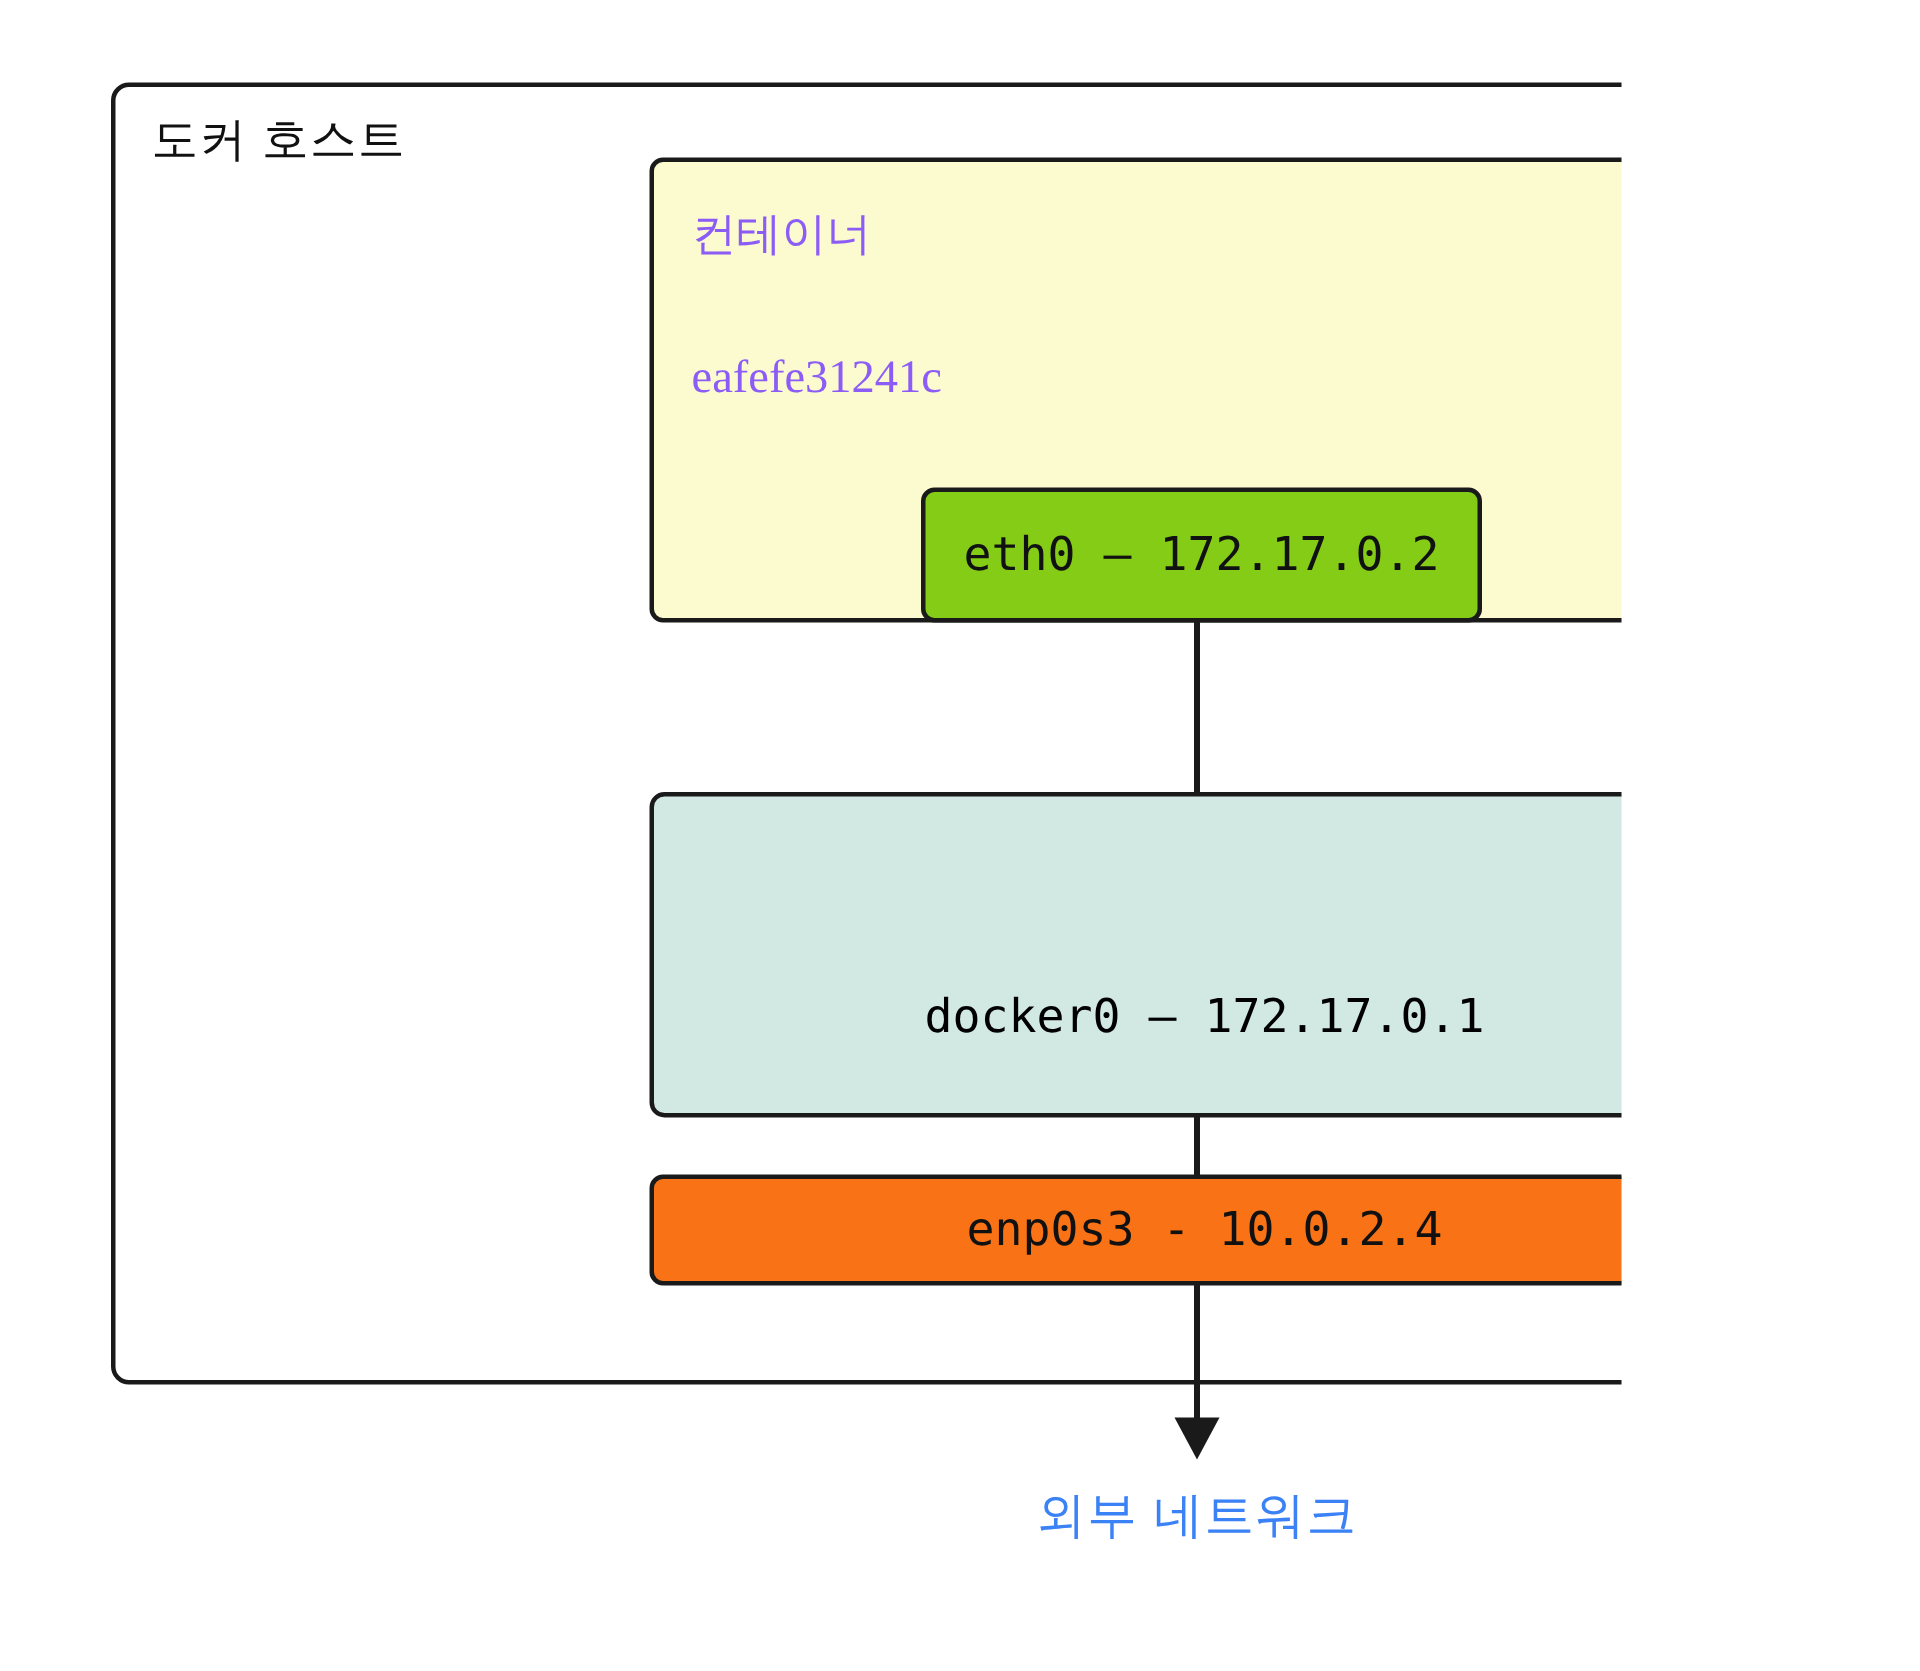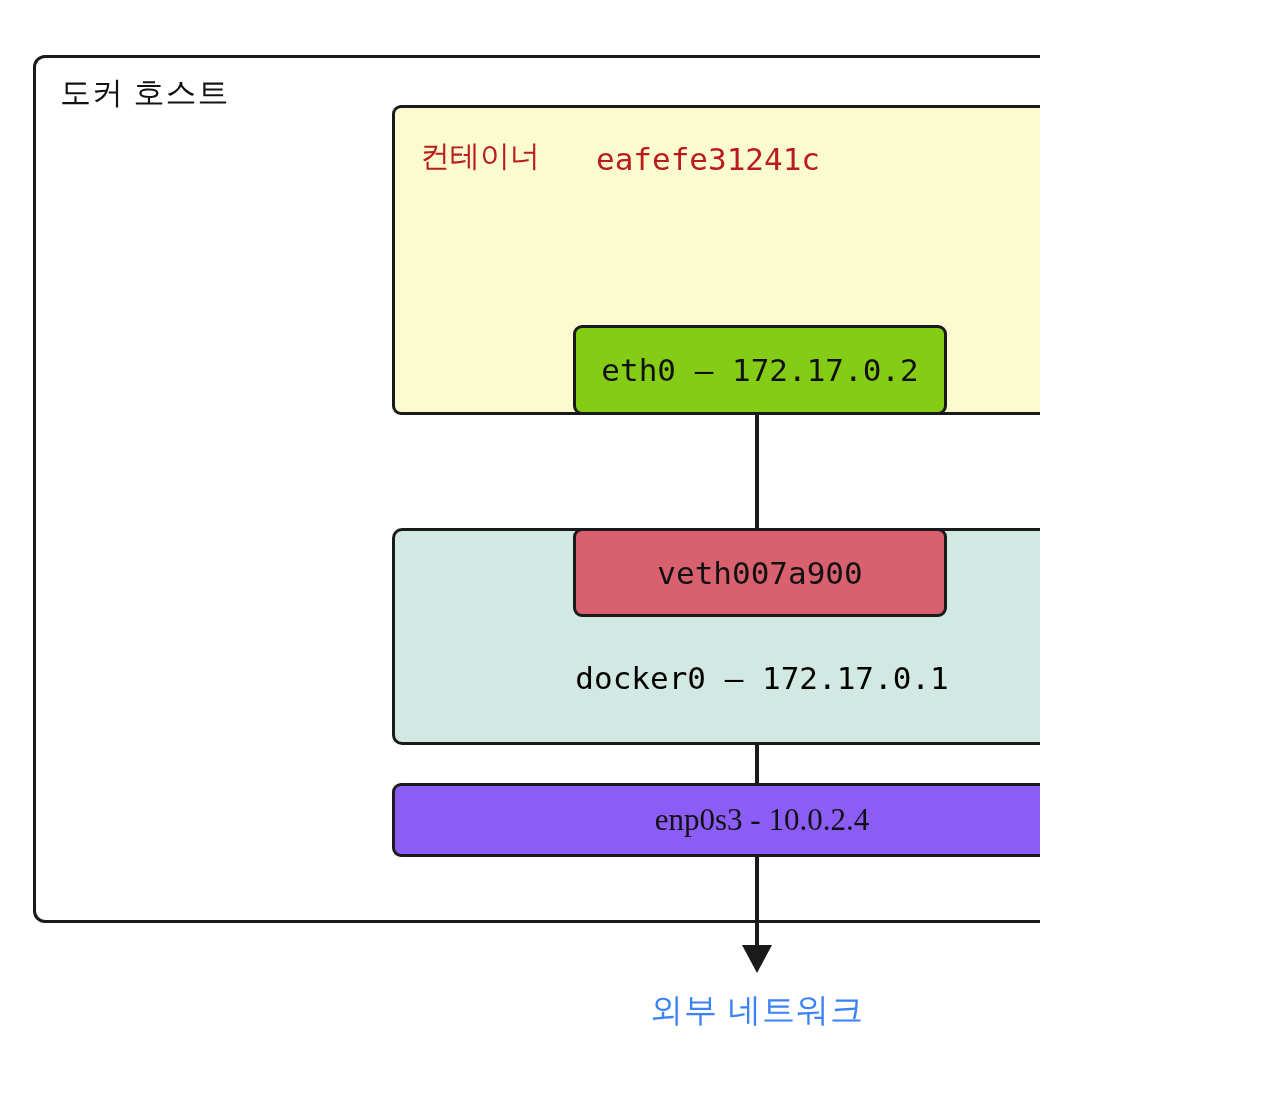--- a/index.html
+++ b/index.html
@@ -7,20 +7,21 @@
     padding: 0;
     background: #ffffff;
     font-family: "Liberation Sans", sans-serif;
   }
   .canvas {
     position: relative;
     width: 1040px;
     height: 1114px;
     background: #ffffff;
     overflow: hidden;
+    margin-left: 41px;
   }
   .box {
     position: absolute;
     box-sizing: border-box;
     border: 3px solid #1a1a1a;
     border-radius: 10px;
   }
   .host-box {
     left: 33px;
     top: 55px;
@@ -42,30 +43,32 @@
     top: 105px;
     width: 740px;
     height: 310px;
     border-radius: 9px;
   }
   .container-title {
     position: absolute;
     left: 420px;
     top: 136px;
     display: flex;
-    align-items: flex-end;
+    align-items: flex-start;
     gap: 56px;
     font-size: 30px;
-    color: #b91c1c;
+    color: #8b5cf6;
+    flex-direction: column;
   }
   .mono {
     font-family: "DejaVu Sans Mono", monospace;
   }
   .container-id {
     font-size: 31px;
+    font-family: Liberation Serif, serif;
   }
   .node {
     display: flex;
     align-items: center;
     justify-content: center;
     font-family: "DejaVu Sans Mono", monospace;
     font-size: 31px;
     color: #111111;
     border-radius: 9px;
   }
@@ -164,27 +167,26 @@
     <span>컨테이너</span>
     <span class="mono container-id">eafefe31241c</span>
   </div>
 
   <div class="connector conn-1"></div>
 
   <div class="box node eth0-box" style="background-color: #84cc16;">eth0 – 172.17.0.2</div>
 
   <div class="box bridge-box" style="background-color: rgb(210, 232, 227);"></div>
 
-  <div class="box node veth-box" style="background-color: rgb(217, 96, 110);">veth007a900</div>
 
   <div class="docker0-label mono">docker0 – 172.17.0.1</div>
 
   <div class="connector conn-2"></div>
 
-  <div class="box node nic-box" style="background-color: #8b5cf6; font-family: Liberation Serif, serif;">enp0s3 - 10.0.2.4</div>
+  <div class="box node nic-box" style="background-color: #f97316;">enp0s3 - 10.0.2.4</div>
 
   <div class="connector conn-3"></div>
   <div class="arrowhead"></div>
 
   <div class="external-label">외부 네트워크</div>
 
   <div class="caption">
   </div>
 
 </div>

